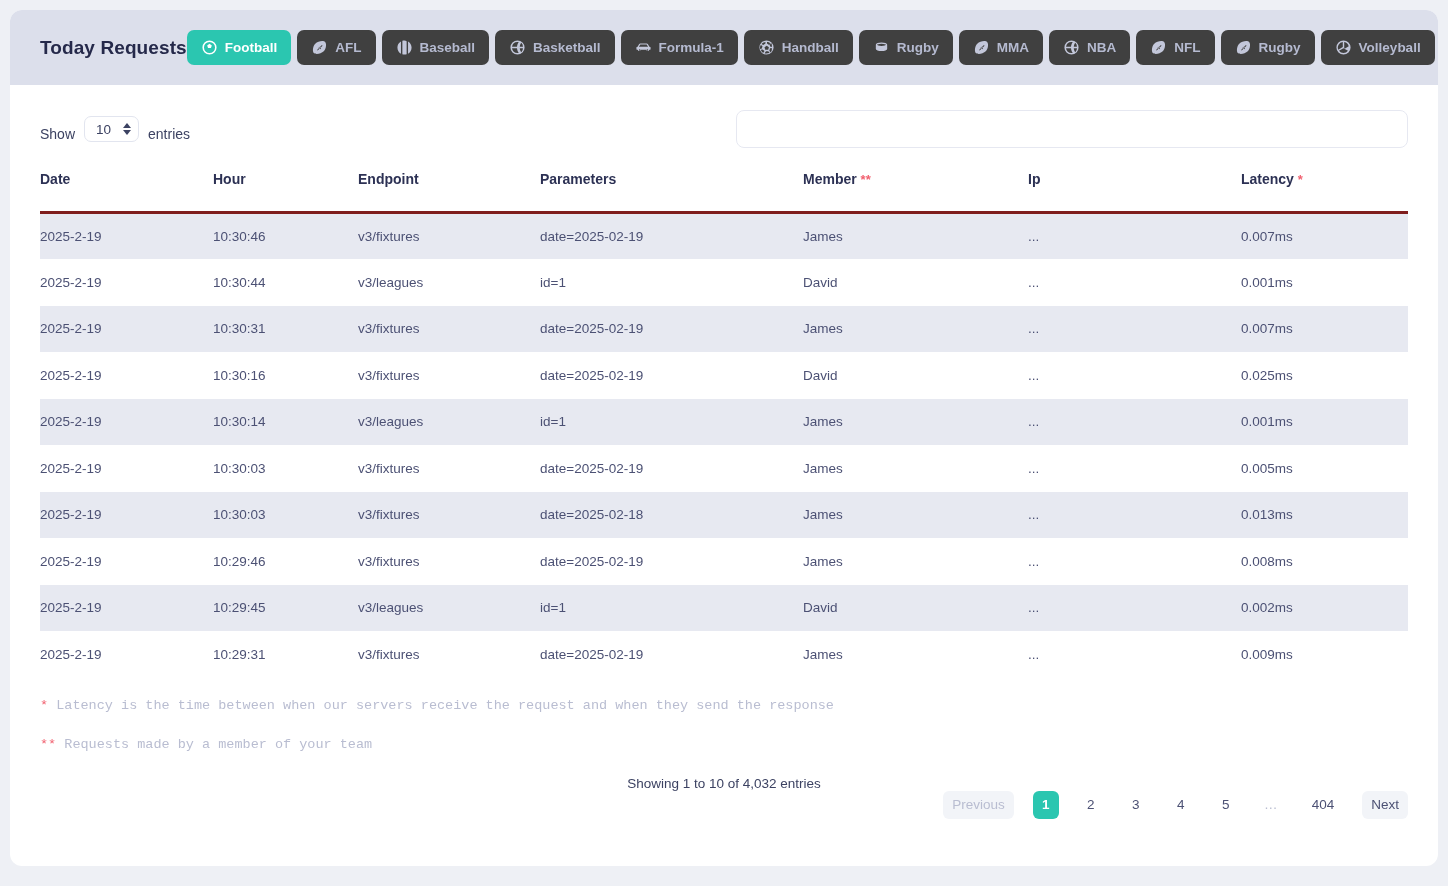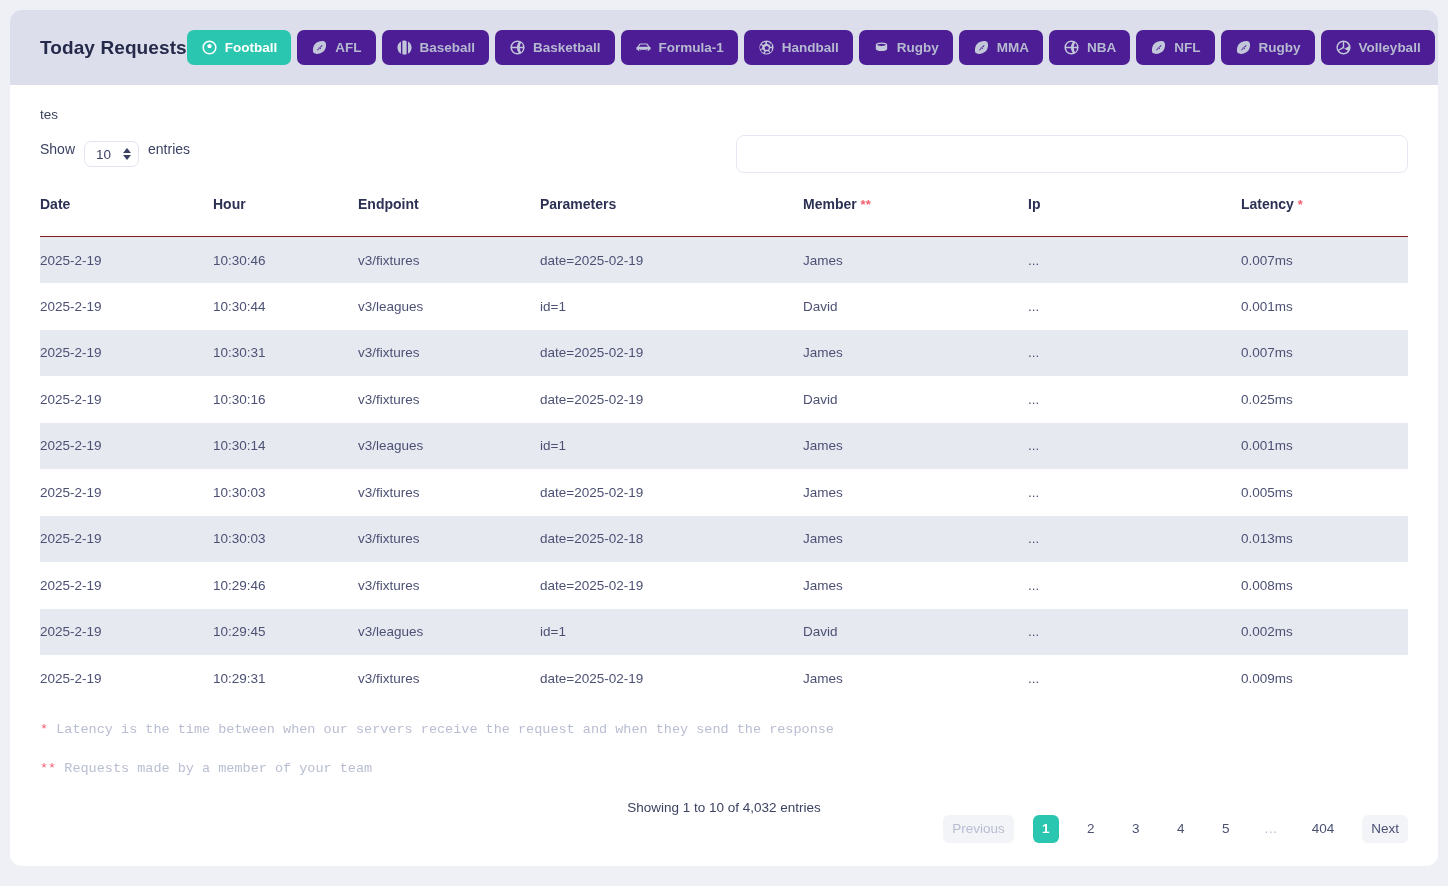--- a/index.html
+++ b/index.html
@@ -55,21 +55,21 @@
     gap: 6px;
   }
 
   .tab {
     display: flex;
     align-items: center;
     gap: 7px;
     height: 35px;
     padding: 0 14px;
     border-radius: 7px;
-    background: #4c1d95;
+    background: #404040;
     color: #b5bad0;
     font-size: 13.5px;
     font-weight: 600;
     cursor: pointer;
     white-space: nowrap;
     user-select: none;
   }
 
   .tab .tab-ico { display: flex; align-items: center; }
   .tab .tab-ico svg { display: block; }
@@ -97,21 +97,21 @@
 
   .controls-row {
     display: flex;
     align-items: center;
     height: 44px;
     margin-bottom: 20px;
   }
 
   .length-ctrl {
     display: flex;
-    align-items: flex-start;
+    align-items: flex-end;
     gap: 9px;
     font-size: 14px;
     color: #3c4262;
   }
 
   .select-wrap {
     position: relative;
     display: inline-flex;
     align-items: center;
   }
@@ -171,21 +171,21 @@
     border-collapse: collapse;
     table-layout: fixed;
   }
 
   table.rq thead th {
     text-align: left;
     font-size: 14px;
     font-weight: 700;
     color: #2c3154;
     padding: 0 0 24px 0;
-    border-bottom: 1px solid #7f1d1d;
+    border-bottom: 3px solid #7f1d1d;
     white-space: nowrap;
   }
 
   th .star { color: #f1606f; font-size: 13px; font-weight: 700; }
 
   table.rq tbody td {
     font-size: 13.5px;
     color: #4c5174;
     height: 46.5px;
     padding: 0;
@@ -360,21 +360,20 @@
                 <path d="M12 2a10 10 0 100 20 10 10 0 000-20zm-1 2.1v7.3L4.6 15A7.9 7.9 0 0111 4.1zm2 0a7.9 7.9 0 016.4 6.2l-6.4 3.7V4.1zM5.6 16.7l6.4-3.7 6.3 3.7A7.9 7.9 0 015.6 16.7z"></path>
               </svg>
             </span>
             <span>Volleyball</span>
           </div>
         </div>
     </div>
 
     <div class="card-body">
 
-      <div class="tes-note">tes</div>
 
       <div class="controls-row">
         <div class="length-ctrl">
           <span>Show</span>
           <span class="select-wrap">
             <select class="entries-select"><option value="10">10</option><option value="25">25</option><option value="50">50</option><option value="100">100</option></select>
             <span class="select-arrows">
               <i class="up"></i>
                 <i class="dn"></i>
             </span>

